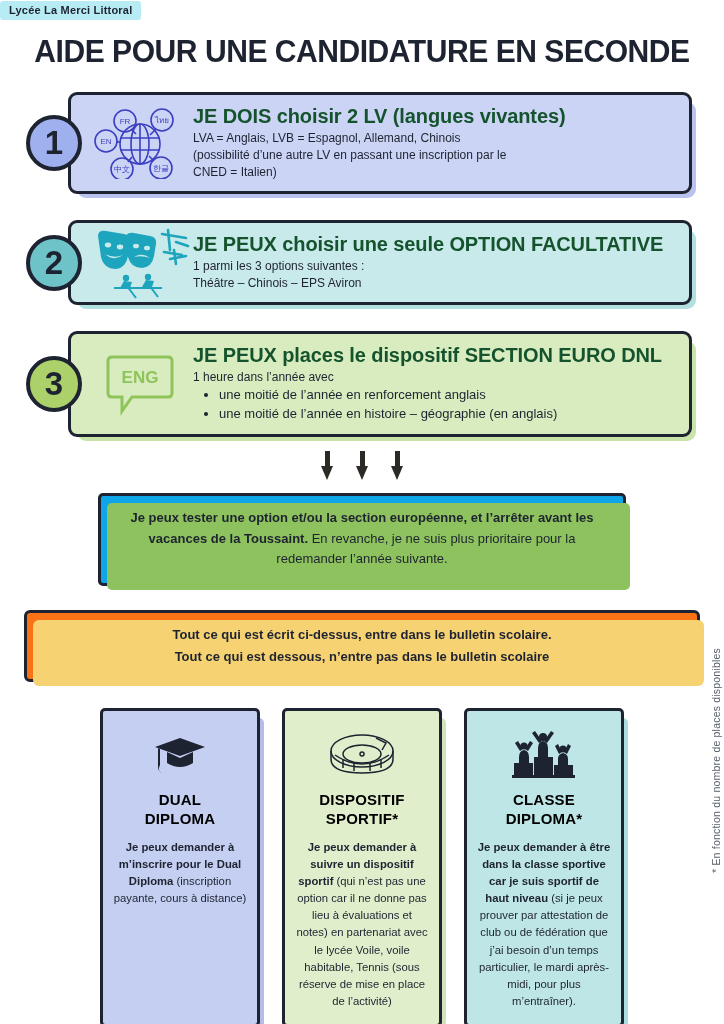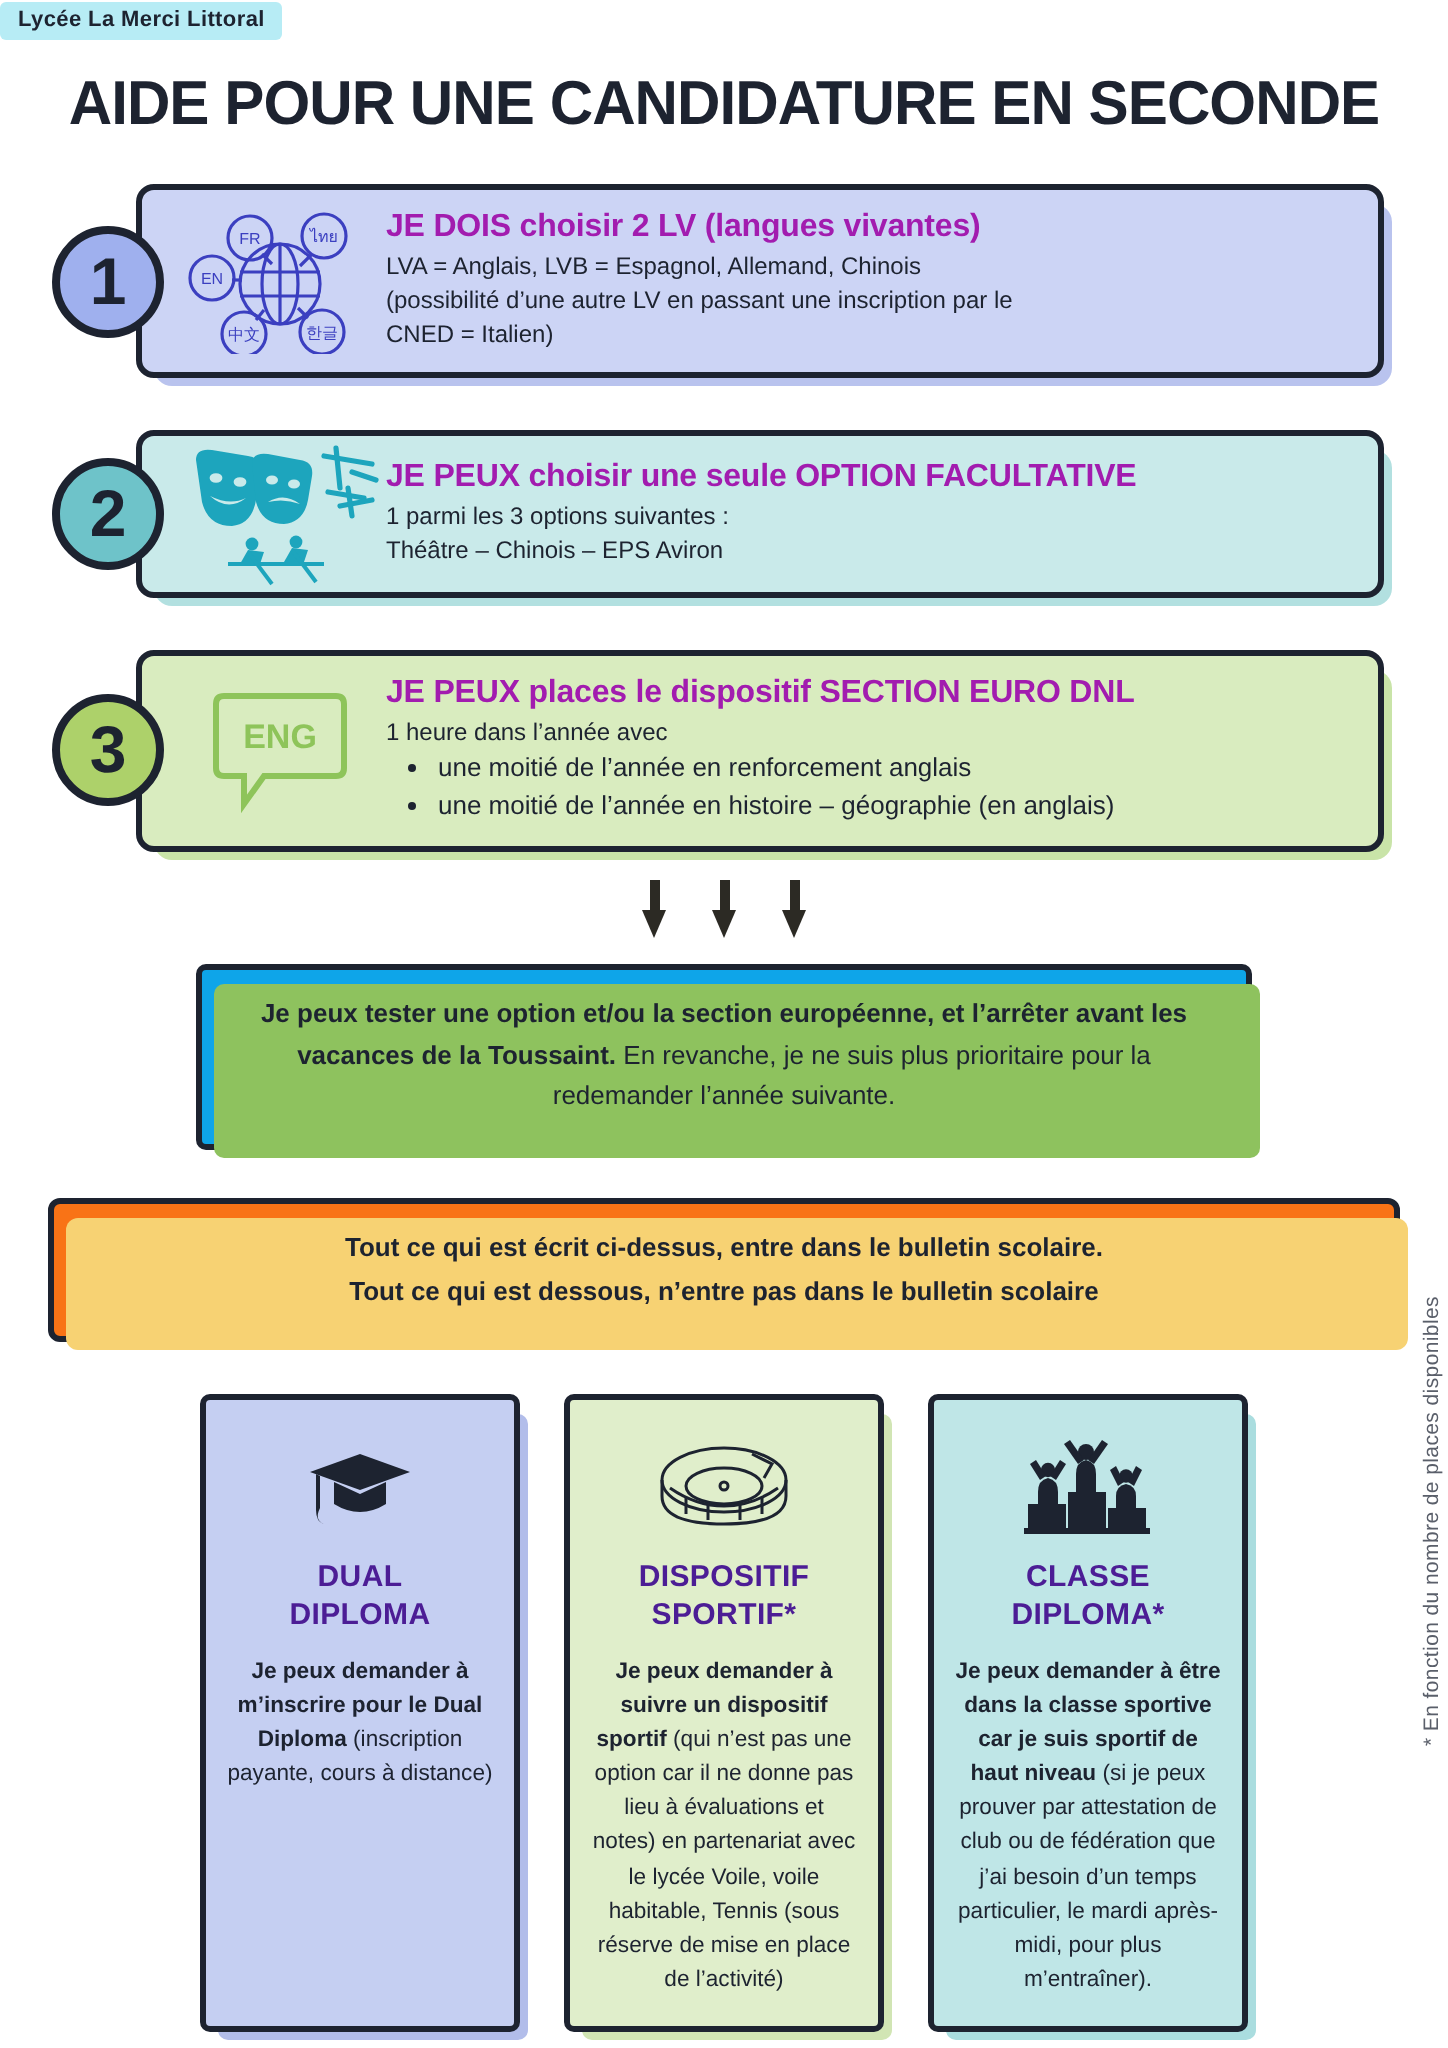--- a/index.html
+++ b/index.html
@@ -68,21 +68,21 @@
   .r1 .num-circle{background:#9fb0ee;}
   .r2 .num-circle{background:#6ec3c9;}
   .r3 .num-circle{background:#add16a;}
 
   .row-icon{
     width:120px;min-width:120px;height:78px;
     display:flex;align-items:center;justify-content:center;
     padding-left:18px;box-sizing:border-box;
   }
   .row-text{padding:10px 14px 10px 2px;flex:1;}
-  .row-head{font-size:16px;font-weight:bold;color:#a21caf;margin-bottom:2px;letter-spacing:-.1px;}
+  .row-head{font-size:20px;font-weight:bold;color:#14532d;margin-bottom:2px;letter-spacing:-.1px;}
   .row-line{font-size:12px;color:#1d2330;line-height:1.42;}
   .row-bullets{margin:0;padding-left:26px;}
   .row-bullets li{font-size:13px;line-height:1.45;}
 
   
   .arrows{display:flex;justify-content:center;gap:22px;margin-top:14px;}
   .arrow{width:13px;height:30px;position:relative;}
   .arrow .shaft{position:absolute;left:4px;top:0;width:5px;height:17px;background:#2c2a24;}
   .arrow .head{position:absolute;left:0;top:15px;width:0;height:0;
     border-left:6.5px solid transparent;border-right:6.5px solid transparent;border-top:14px solid #2c2a24;}
@@ -112,21 +112,21 @@
     position:relative;width:160px;
     border:3px solid #1d2330;border-radius:5px;
     padding:16px 10px 14px 10px;box-sizing:border-box;
     text-align:center;min-height:272px;
   }
   .card:after{content:"";position:absolute;left:6px;right:-7px;top:7px;bottom:-7px;z-index:-1;border-radius:5px;}
   .c1{background:#c5cff2;} .c1:after{background:#b2bdea;}
   .c2{background:#e0eecb;} .c2:after{background:#d1e5b4;}
   .c3{background:#bfe6e7;} .c3:after{background:#aadddf;}
   .card-icon{height:56px;display:flex;align-items:center;justify-content:center;margin-bottom:8px;}
-  .card-title{font-size:15px;font-weight:bold;line-height:1.25;margin-bottom:10px;color:#4c1d95;letter-spacing:.2px;}
+  .card-title{font-size:15px;font-weight:bold;line-height:1.25;margin-bottom:10px;color:#000000;letter-spacing:.2px;}
   .card-body{font-size:11.3px;line-height:1.52;color:#1d2330;}
   .card-body b{font-weight:bold;}
 
   
   .vnote{
     position:absolute;right:2px;top:648px;
     writing-mode:vertical-rl;transform:rotate(180deg);
     font-size:10.5px;color:#5a5f6a;letter-spacing:.2px;white-space:nowrap;
   }
 

